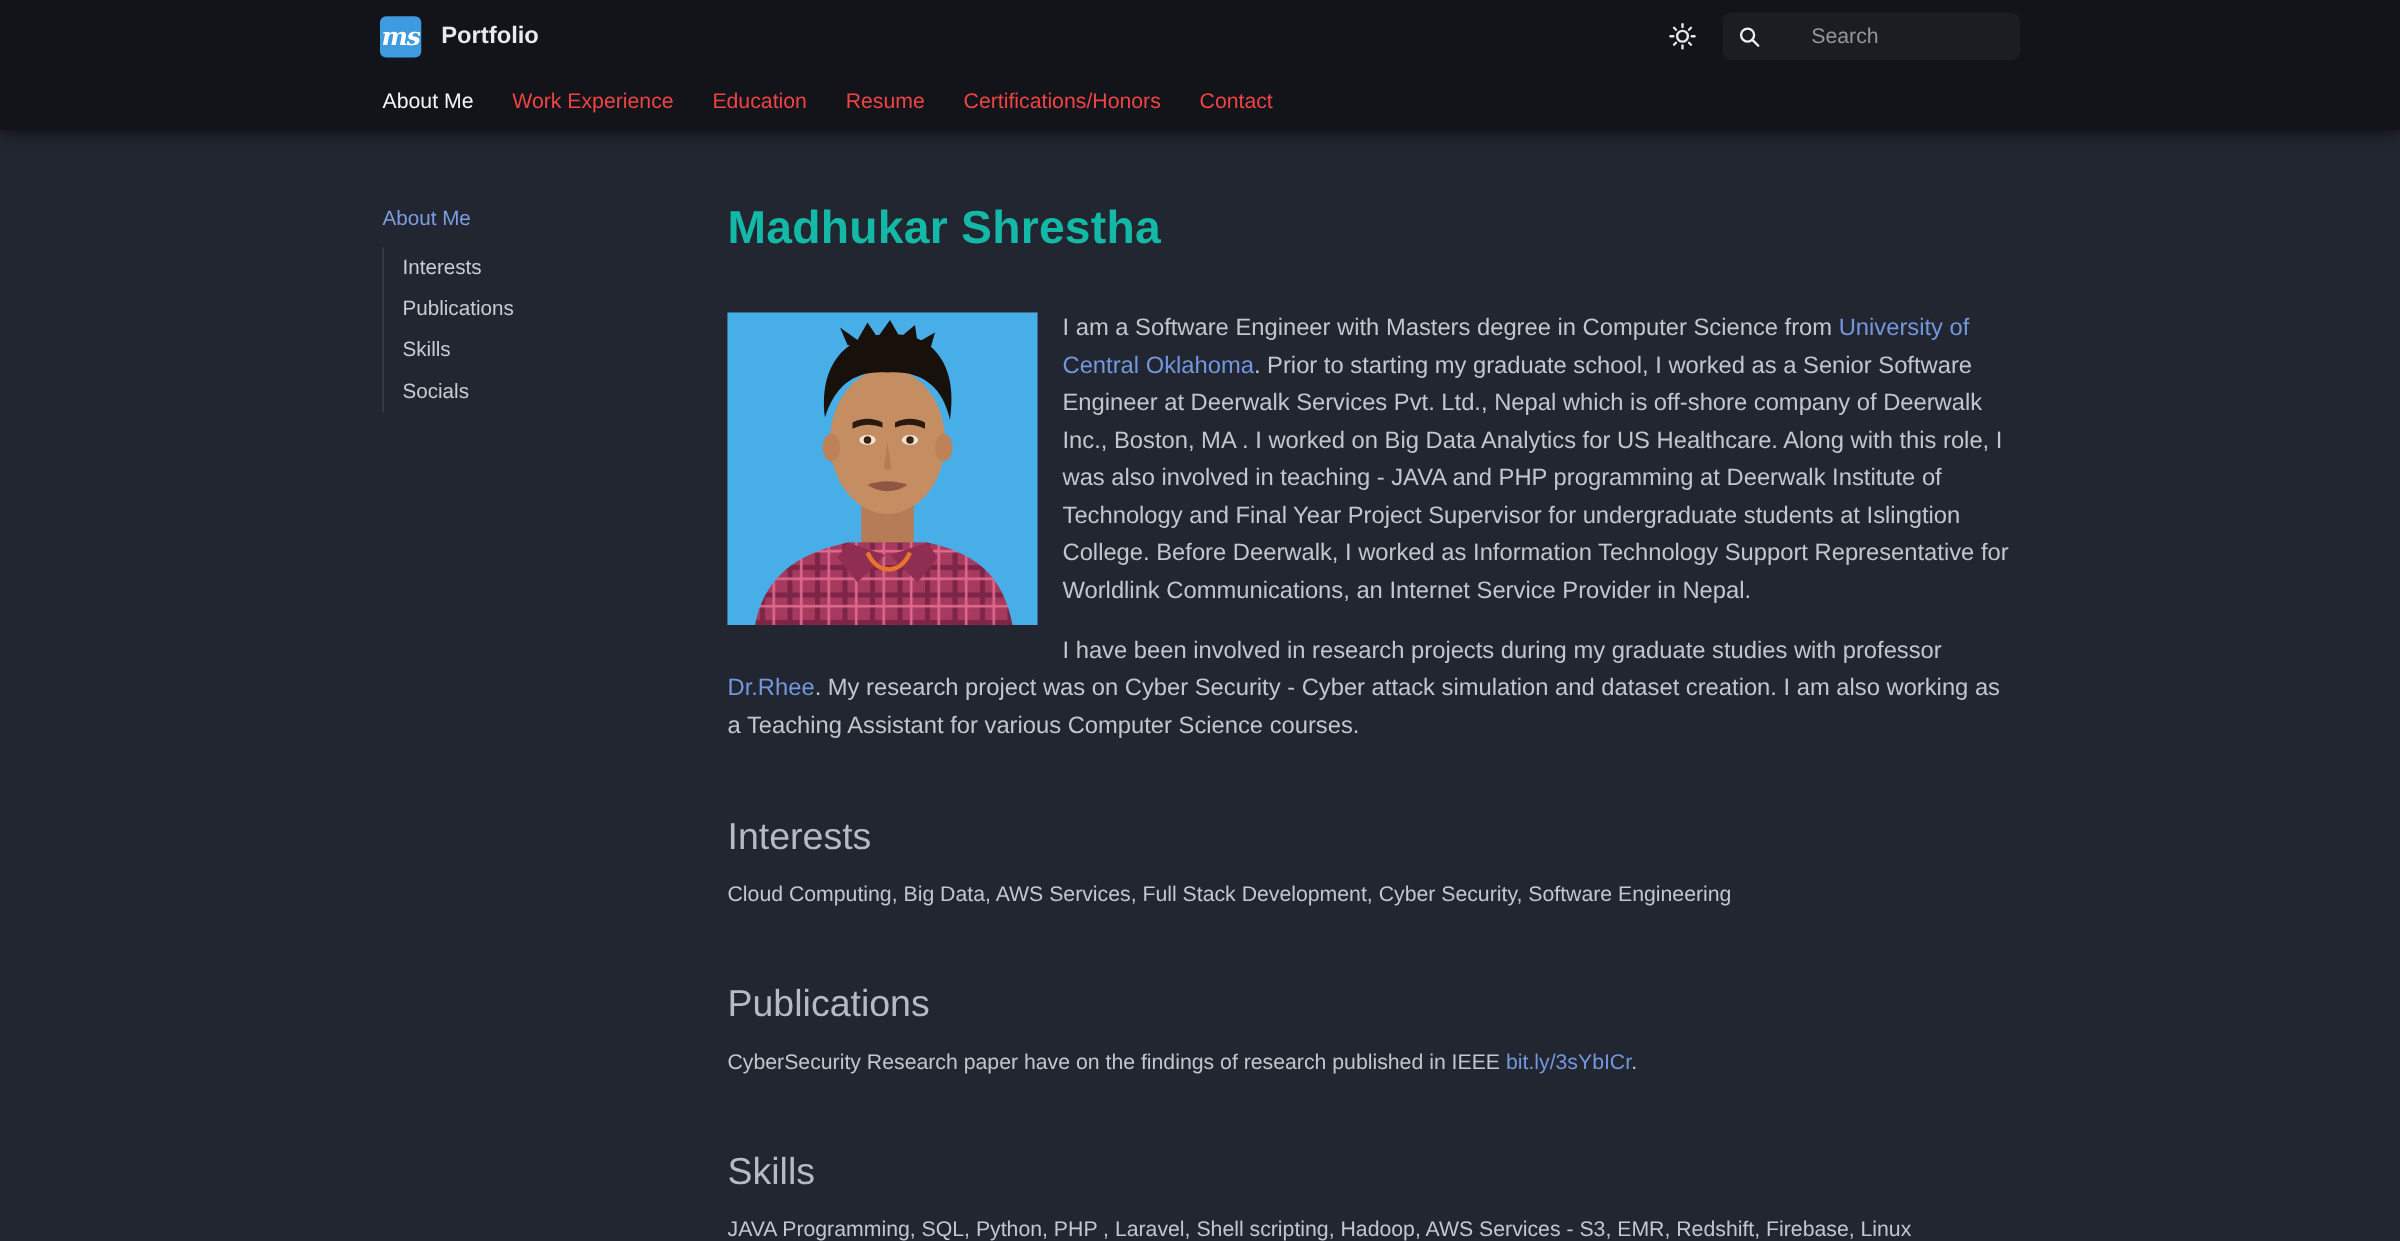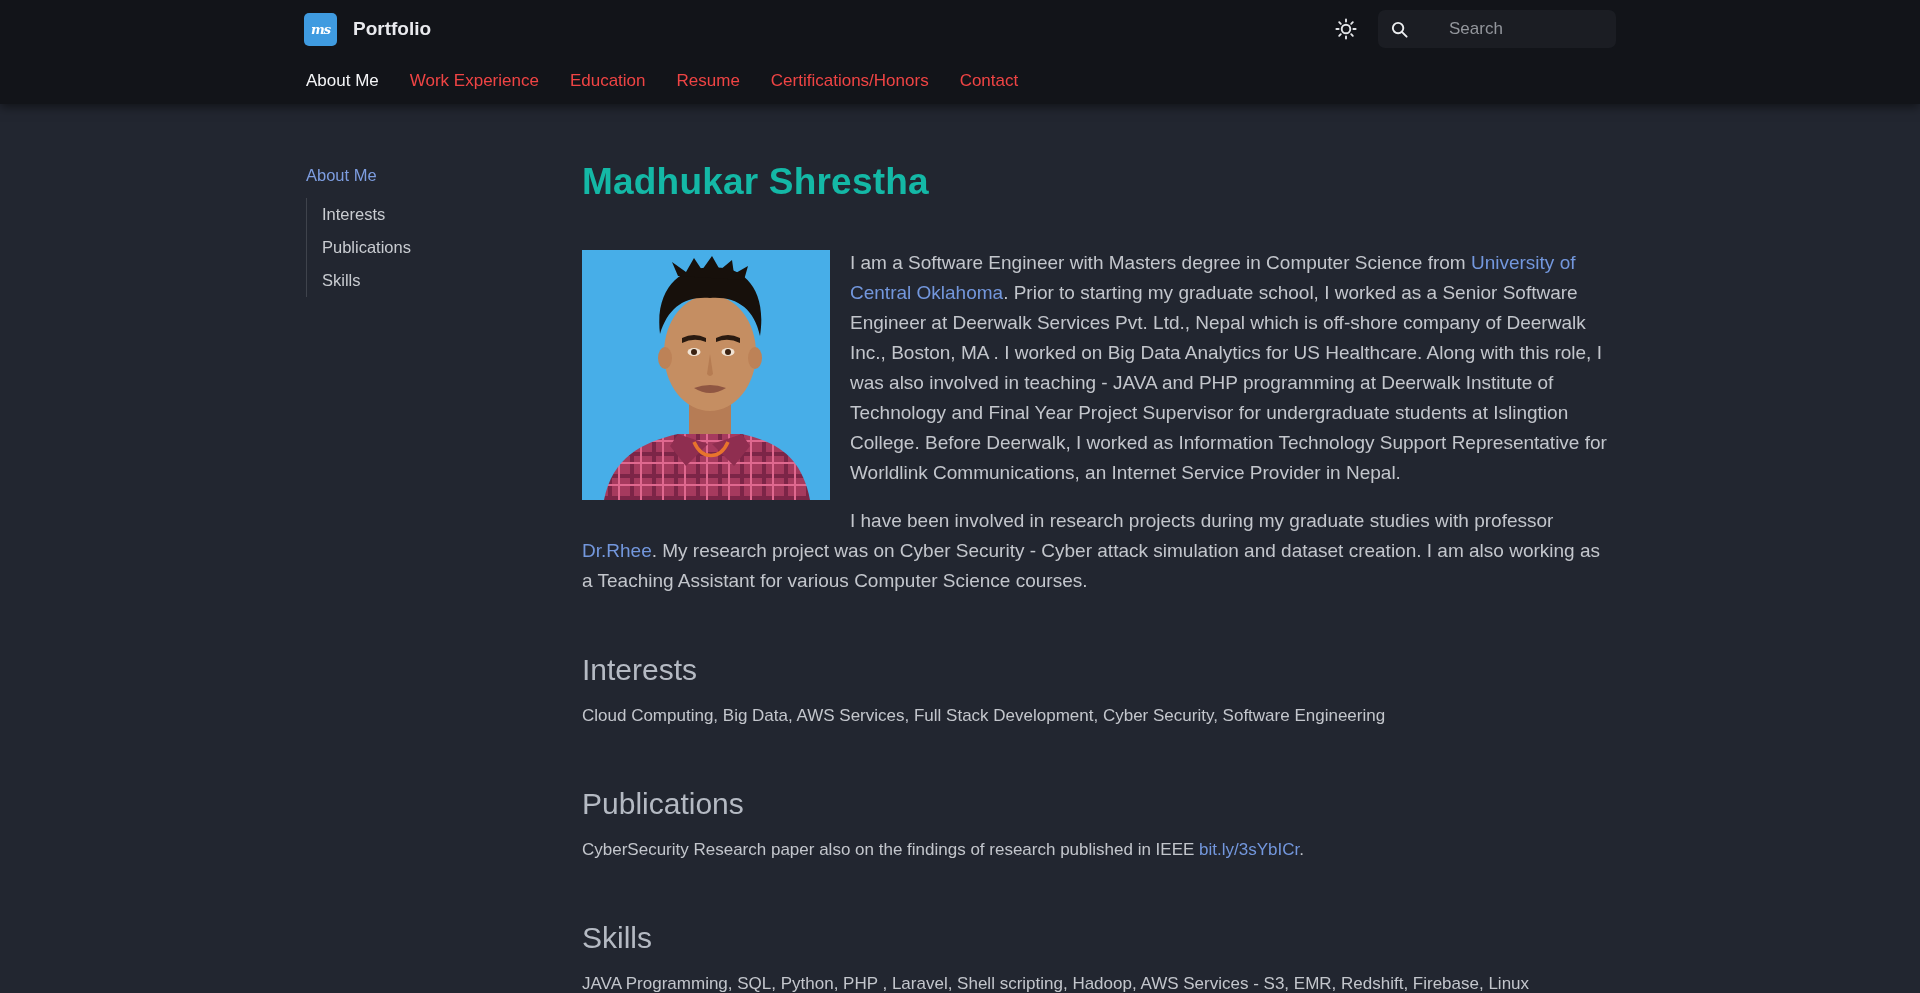--- a/index.html
+++ b/index.html
@@ -16,21 +16,21 @@
     background:#121419;
     box-shadow:0 3px 10px rgba(0,0,0,.5);
     position:relative; z-index:5;
   }
   .navbar-inner { width:1320px; margin:0 auto; }
   .navbar-top { height:58px; display:flex; align-items:center; padding:0 4px; }
   .logo {
     width:33px; height:33px; border-radius:5px;
     background:#3f9be0; color:#ffffff;
     font-family:"DejaVu Serif", serif; font-style:italic; font-weight:700;
-    font-size:13px; display:flex; align-items:center; justify-content:center;
+    font-size:20px; display:flex; align-items:center; justify-content:center;
     cursor:pointer; letter-spacing:-1px;
   }
   .site-title { margin-left:16px; font-size:19px; font-weight:700; color:#e9eaee; cursor:pointer; }
   .nav-spacer { flex:1; }
   .theme-toggle { background:none; border:none; cursor:pointer; padding:4px; margin-right:16px; display:flex; }
   .searchbox {
     width:238px; height:38px; background:#1b1d23; border-radius:7px;
     display:flex; align-items:center; padding:0 12px; cursor:text;gap:30px;
   }
   .searchbox svg { flex:none; }
@@ -125,20 +125,21 @@
 </nav>
 
 <div class="page">
 
   <aside class="sidebar">
     <a class="side-link">About Me</a>
     <ul class="side-sub">
       <li>Interests</li>
       <li>Publications</li>
       <li>Skills</li>
+      <li>Socials</li>
     </ul>
   </aside>
 
   <main>
     <h1 class="page-title">Madhukar Shrestha</h1>
 
     <div class="bio">
       <div class="photo">
         <svg width="248" height="250" viewBox="0 0 248 250">
           <defs>
@@ -186,21 +187,21 @@
       <p class="para2"><span>I have been involved in research projects during my graduate studies with professor </span><a class="link" href="#">Dr.Rhee</a><span>. My research project was on Cyber Security - Cyber attack simulation and dataset creation. I am also working as a Teaching Assistant for various Computer Science courses.</span></p>
     </div>
 
     <div class="section-block">
       <h2 class="section-heading">Interests</h2>
       <p class="section-text"><span>Cloud Computing, Big Data, AWS Services, Full Stack Development, Cyber Security, Software Engineering</span></p>
     </div>
 
     <div class="section-block">
       <h2 class="section-heading">Publications</h2>
-      <p class="section-text"><span>CyberSecurity Research paper also on the findings of research published in IEEE </span><a class="link" href="#">bit.ly/3sYbICr</a><span>.</span></p>
+      <p class="section-text"><span>CyberSecurity Research paper have on the findings of research published in IEEE </span><a class="link" href="#">bit.ly/3sYbICr</a><span>.</span></p>
     </div>
 
     <div class="section-block">
       <h2 class="section-heading">Skills</h2>
       <p class="section-text"><span>JAVA Programming, SQL, Python, PHP , Laravel, Shell scripting, Hadoop, AWS Services - S3, EMR, Redshift, Firebase, Linux</span></p>
     </div>
   </main>
 
 </div>
 

